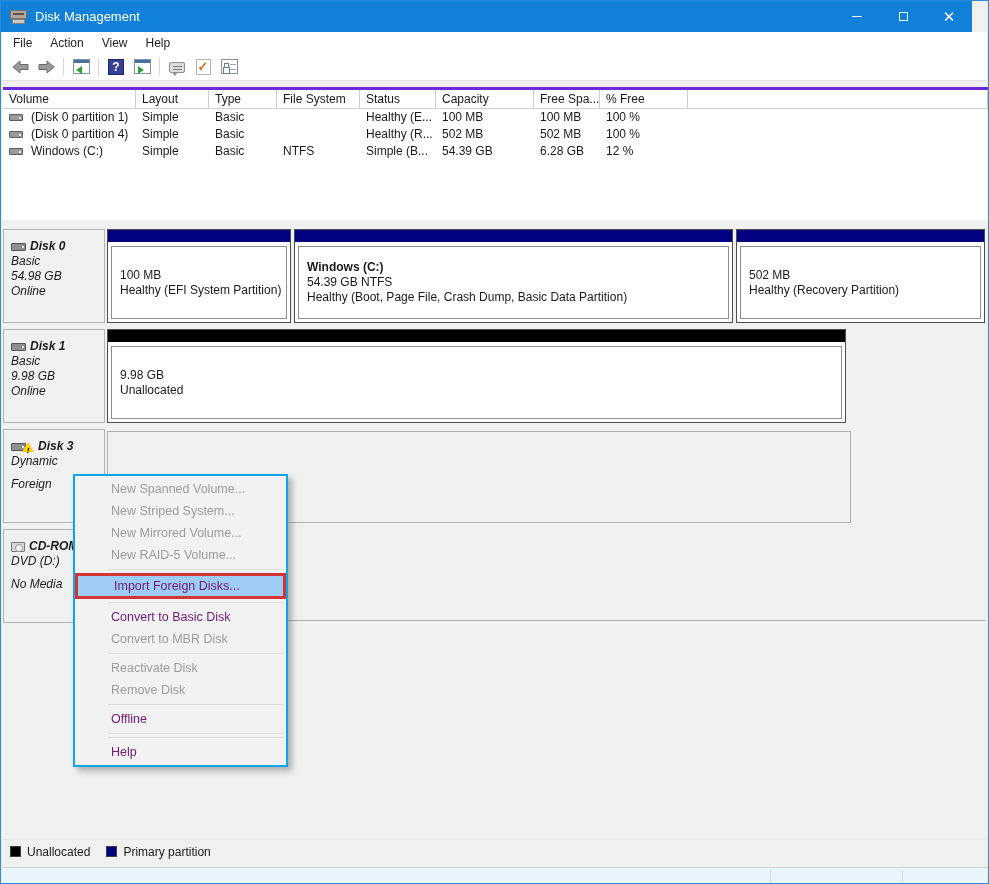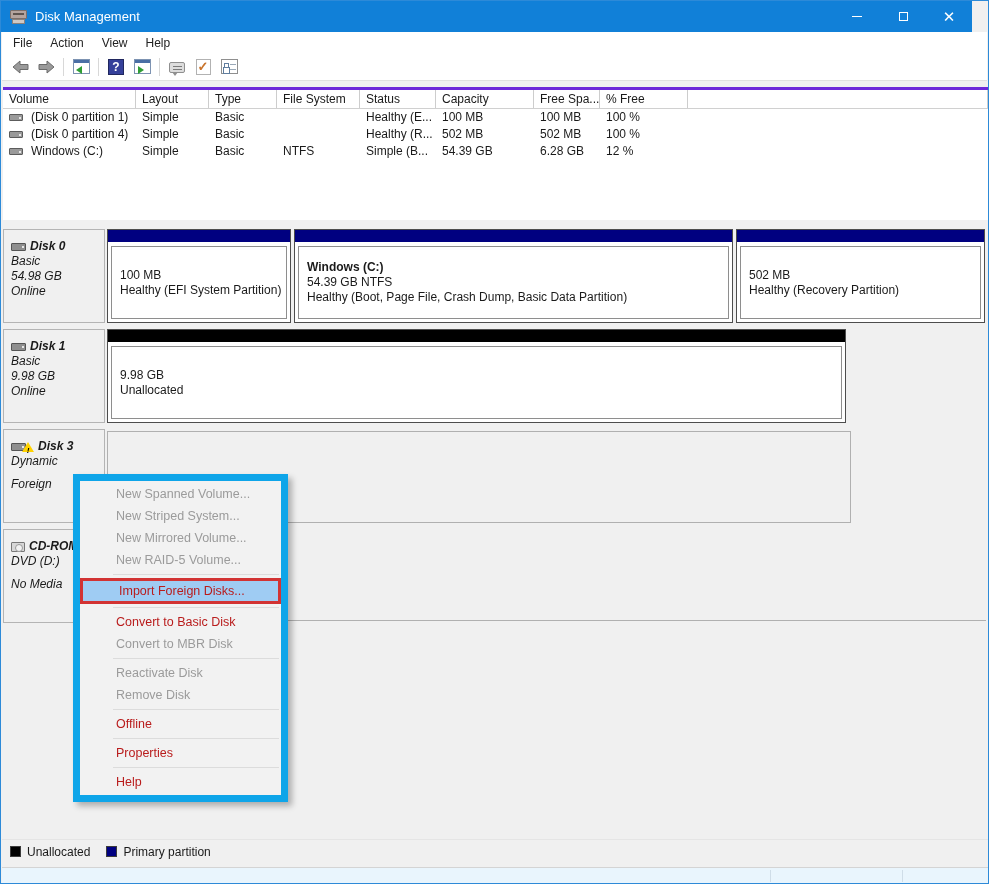--- a/index.html
+++ b/index.html
@@ -71,22 +71,22 @@
   .cdrom-region { position:absolute; left:106px; width:879px; top:0; height:92px; border-bottom:1px solid #b0b0b0; }
 
   
   .legend { position:absolute; left:1px; top:838px; width:987px; height:24px; background:#f0f0f0; display:flex; align-items:center; padding-left:8px; gap:16px; border-top:1px solid #e5e5e5; }
   .legend-item { display:flex; align-items:center; gap:6px; }
   .legend-swatch { width:11px; height:11px; border:1px solid #3c3c3c; display:inline-block; }
   .statusbar { position:absolute; left:1px; top:866px; width:987px; height:17px; background:#e9f5fd; border-top:1px solid #d4d4d4; }
   .status-div { position:absolute; top:2px; bottom:2px; width:1px; background:#cfdde8; }
 
   
-  .context-menu { position:absolute; left:72px; top:473px; width:215px; background:#f2f2f2; border:7px solid #0ea5e9; box-shadow:4px 4px 6px rgba(0,0,0,0.28); z-index:50; padding:2px 0; }
-  .menu-item { height:22px; line-height:22px; padding-left:36px; font-size:12.5px; color:#b91c1c; white-space:nowrap; }
+  .context-menu { position:absolute; left:72px; top:473px; width:215px; background:#f2f2f2; border:2px solid #0ea5e9; box-shadow:4px 4px 6px rgba(0,0,0,0.28); z-index:50; padding:2px 0; }
+  .menu-item { height:22px; line-height:22px; padding-left:36px; font-size:12.5px; color:#701a75; white-space:nowrap; }
   .menu-item.disabled { color:#9b9b9b; }
   .menu-sep { height:1px; background:#dcdcdc; margin:3px 2px 3px 33px; }
   .red-box { border:3px solid #d23333; margin:1px 0; }
   .red-box .menu-item { height:20px; line-height:20px; background:#9fccf3; }
 
   
   .app-icon .ai-top { position:absolute; left:0; top:0; width:17px; height:9px; background:#b5a49e; border:1px solid #7c6f6a; border-radius:1px; }
   .app-icon .ai-slot { position:absolute; left:3px; top:3px; width:11px; height:2px; background:#5f544f; }
   .app-icon .ai-base { position:absolute; left:2px; top:9px; width:13px; height:5px; background:#cfc9c5; border:1px solid #8a817c; }
 
@@ -334,18 +334,17 @@
     </div>
     <div class="menu-sep"></div>
     <div class="menu-item">Convert to Basic Disk</div>
     <div class="menu-item disabled">Convert to MBR Disk</div>
     <div class="menu-sep"></div>
     <div class="menu-item disabled">Reactivate Disk</div>
     <div class="menu-item disabled">Remove Disk</div>
     <div class="menu-sep"></div>
     <div class="menu-item">Offline</div>
     <div class="menu-sep"></div>
-    <div class="menu-item">Properties</div>
     <div class="menu-sep"></div>
     <div class="menu-item">Help</div>
   </div>
 
 </div>
 
 </body></html>

